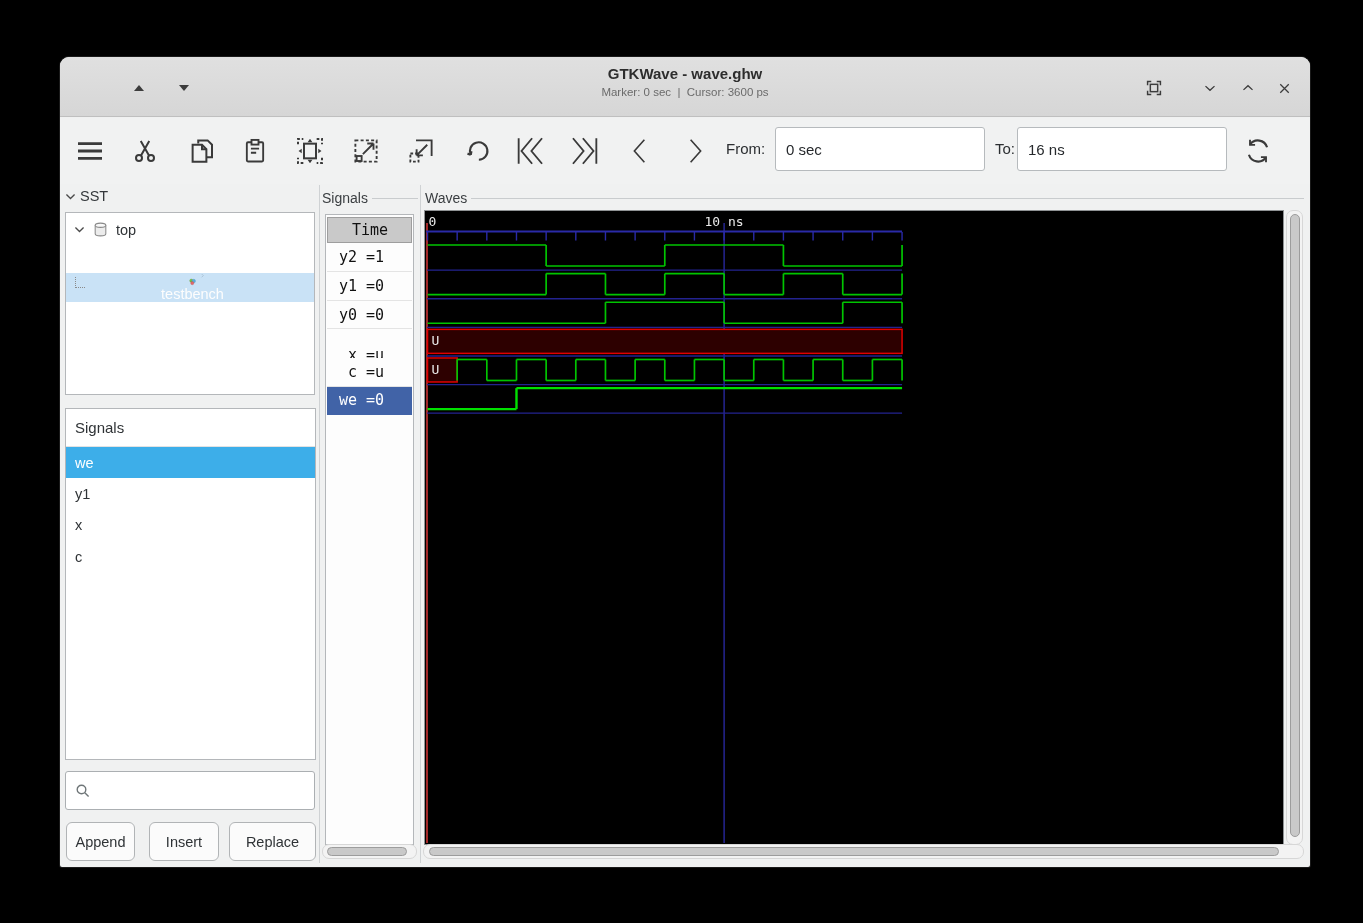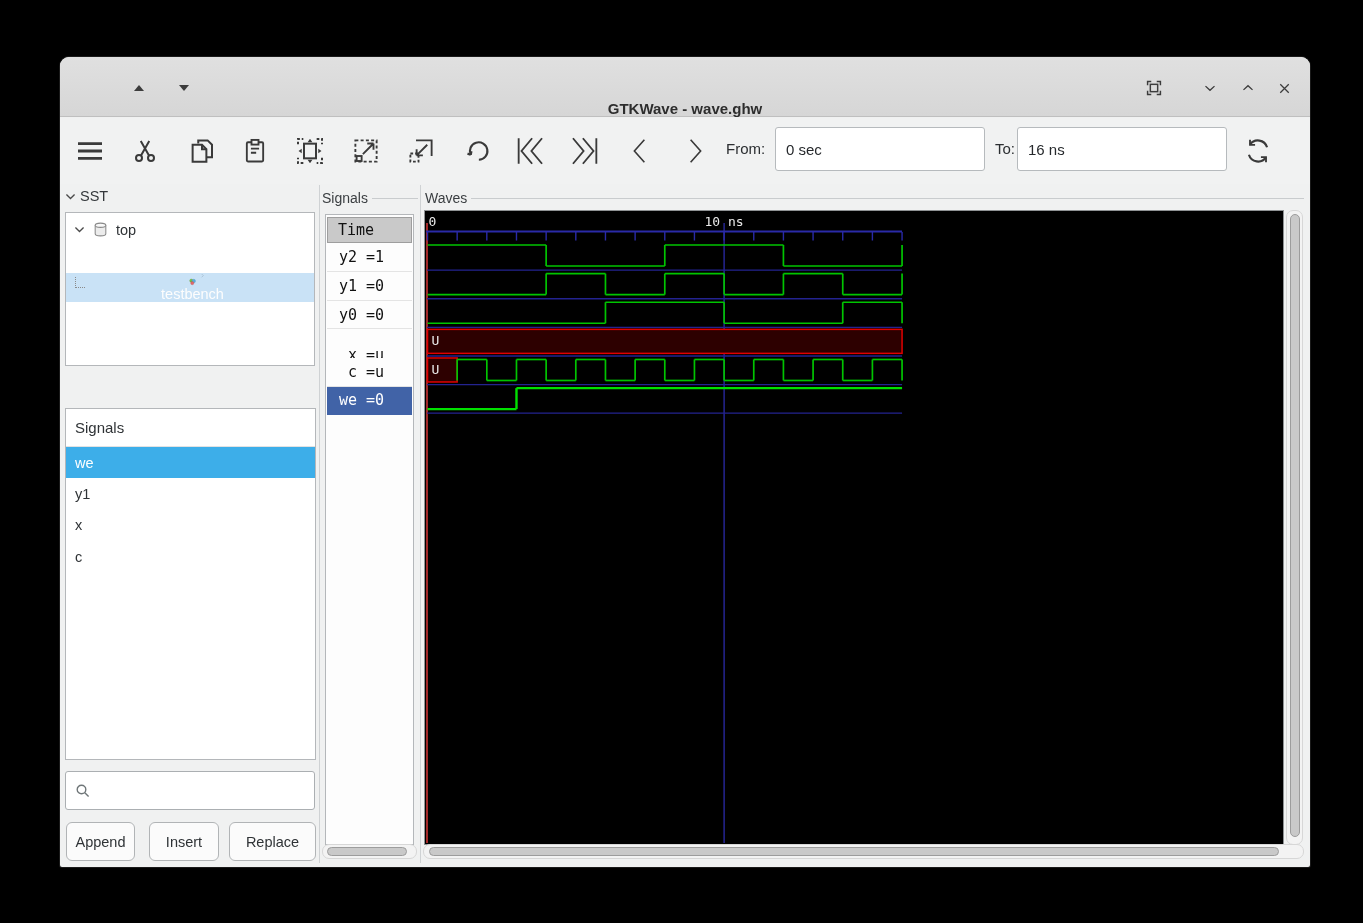--- a/index.html
+++ b/index.html
@@ -1,47 +1,47 @@
 <!DOCTYPE html>
 <html><head>
 <meta charset="utf-8">
 <style>
   html,body{margin:0;padding:0;background:#000;width:1363px;height:923px;overflow:hidden;}
   *{box-sizing:border-box;}
   .screen{position:relative;width:1363px;height:923px;background:#000;font-family:"Liberation Sans",sans-serif;color:#2b2e31;}
   .window{position:absolute;left:60px;top:57px;width:1250px;height:810px;background:#f0f1f1;border-radius:9px 9px 2px 2px;overflow:hidden;box-shadow:0 0 0 1px #1a1a1a;}
   
   .titlebar{position:absolute;left:0;top:0;width:100%;height:60px;background:linear-gradient(#e0e0e0,#d6d6d6);border-bottom:1px solid #bfbfbf;}
-  .tb-center{position:absolute;left:0;right:0;top:8px;text-align:center;margin-top:35px;}
+  .tb-center{position:absolute;left:0;right:0;top:8px;text-align:center;}
   .tb-title{font-size:15px;font-weight:600;color:#2d2d2d;}
   .tb-subtitle{font-size:11.5px;color:#6b6b6b;margin-top:4px;white-space:pre;}
   .tb-btn{position:absolute;top:18px;width:26px;height:26px;display:flex;align-items:center;justify-content:center;cursor:default;}
   svg{display:block;}
   
   .toolbar{position:absolute;left:0;top:61px;width:100%;height:66px;background:#f1f2f2;}
   .tool{position:absolute;top:10px;width:46px;height:46px;display:flex;align-items:center;justify-content:center;border-radius:3px;}
   .tb-label{position:absolute;top:22px;font-size:15px;color:#2b2e31;}
   .tb-input{position:absolute;top:9px;height:44px;background:#fff;border:1px solid #b6babd;border-radius:3px;font-size:15px;color:#26292c;padding:0 10px;font-family:"Liberation Sans",sans-serif;}
   
   .sst-header{position:absolute;left:4px;top:131px;font-size:14.5px;color:#34383b;display:flex;align-items:center;gap:3px;}
-  .tree-box{position:absolute;left:5px;top:155px;width:250px;height:154px;background:#fff;border:1px solid #b4b7ba;}
+  .tree-box{position:absolute;left:5px;top:155px;width:250px;height:183px;background:#fff;border:1px solid #b4b7ba;}
   .tree-row{position:relative;height:29px;display:flex;align-items:center;font-size:14.5px;color:#2f3336;}
   .tree-row.sel{background:#c9e2f6;color:#fdfdfd;flex-direction:column;}
   .list-box{position:absolute;left:5px;top:351px;width:251px;height:352px;background:#fff;border:1px solid #b4b7ba;}
   .list-header{height:38px;border-bottom:1px solid #e2e2e2;display:flex;align-items:center;padding-left:9px;font-size:15px;color:#2f3336;}
   .list-row{height:31.4px;display:flex;align-items:center;padding-left:9px;font-size:14.5px;color:#2f3336;}
   .list-row.sel{background:#3daee9;color:#fff;}
   .search{position:absolute;left:5px;top:714px;width:250px;height:39px;background:#fff;border:1px solid #abafb2;border-radius:3px;display:flex;align-items:center;padding-left:9px;}
   .btn{position:absolute;top:765px;height:39px;background:#fbfbfb;border:1px solid #b1b4b6;border-radius:6px;font-size:14.5px;color:#2f3336;display:flex;align-items:center;justify-content:center;}
   
   .frame-label{position:absolute;top:133px;font-size:14px;color:#3a3e41;background:#f0f1f1;padding-right:4px;z-index:2;}
   .frame-line{position:absolute;top:141px;height:1px;background:#c9ccce;}
   .mid-box{position:absolute;left:265px;top:157px;width:89px;height:631px;background:#fdfdfd;border:1px solid #b4b7ba;overflow:hidden;}
   .mono{font-family:"DejaVu Sans Mono",monospace;}
-  .time-hdr{position:absolute;left:1px;top:2px;width:85px;height:26px;background:#c9c9c9;color:#111;font-size:15px;display:flex;align-items:center;padding-left:10px;border:1px solid #9e9e9e;}
+  .time-hdr{position:absolute;left:1px;top:2px;width:85px;height:26px;background:#c9c9c9;color:#111;font-size:15px;display:flex;align-items:center;padding-left:24px;border:1px solid #9e9e9e;}
   .mrow{position:absolute;left:1px;width:85px;height:28.6px;display:flex;align-items:center;padding-left:12px;font-size:15px;color:#111;white-space:pre;border-bottom:1px solid #e4e4e4;background:#fdfdfd;}
   .mrow.sel{background:#4163a7;color:#fff;border-bottom:1px solid #4163a7;}
   
   .sb-track{position:absolute;background:#f3f3f3;border:1px solid #d7d7d7;border-radius:7px;}
   .sb-thumb{position:absolute;background:#c9c9c9;border:1px solid #9c9c9c;border-radius:6px;}
   .vsplit{position:absolute;top:128px;bottom:4px;width:1px;background:#cfd2d4;}
   
   .waves-wrap{position:absolute;left:364px;top:153px;width:860px;height:635px;background:#000;border:1px solid #8f9294;}
 </style>
 </head>
@@ -56,20 +56,21 @@
             <path d="M7 2 L12 8 H2 Z" fill="#3c3c3c"></path>
           </svg>
       </div>
       <div class="tb-btn" style="left:111px">
         <svg width="14" height="10" viewBox="0 0 14 10">
             <path d="M7 8 L2 2 H12 Z" fill="#3c3c3c"></path>
           </svg>
       </div>
       <div class="tb-center">
         <div class="tb-title">GTKWave - wave.ghw</div>
+        <div class="tb-subtitle">Marker: 0 sec  |  Cursor: 3600 ps</div>
       </div>
       <div class="tb-btn" style="left:1081px">
         <svg width="22" height="22" viewBox="0 0 24 24" fill="none" stroke="#3c3c3c" stroke-width="1.6">
           <path d="M5 9 V5 h4 M15 5 h4 v4 M19 15 v4 h-4 M9 19 H5 v-4"></path>
             <rect x="8" y="8" width="8" height="8"></rect>
         </svg>
       </div>
       <div class="tb-btn" style="left:1137px">
         <svg width="18" height="18" viewBox="0 0 24 24" fill="none" stroke="#3c3c3c" stroke-width="1.8">
             <path d="M6 9.5 l6 5.5 6-5.5"></path>

